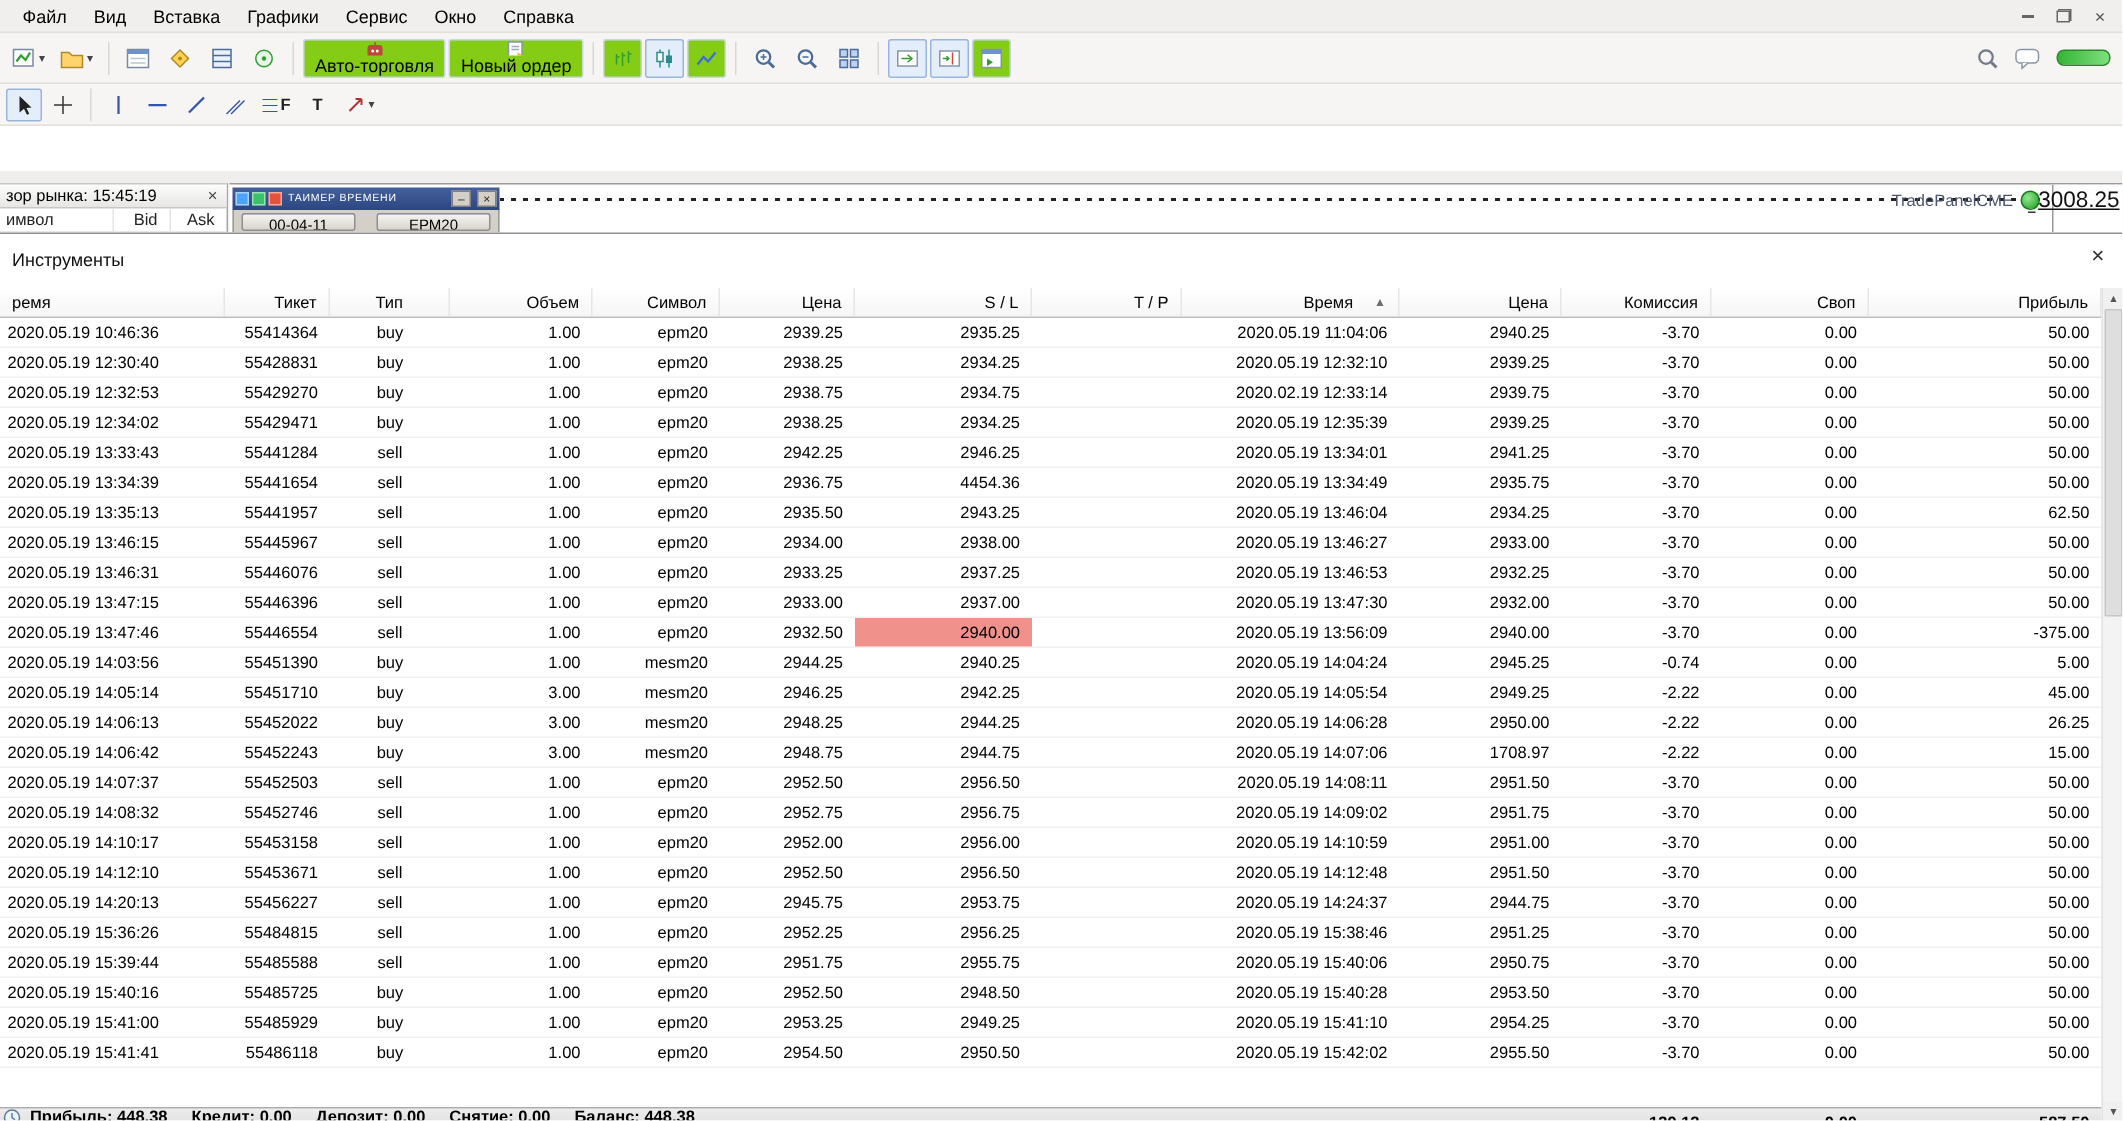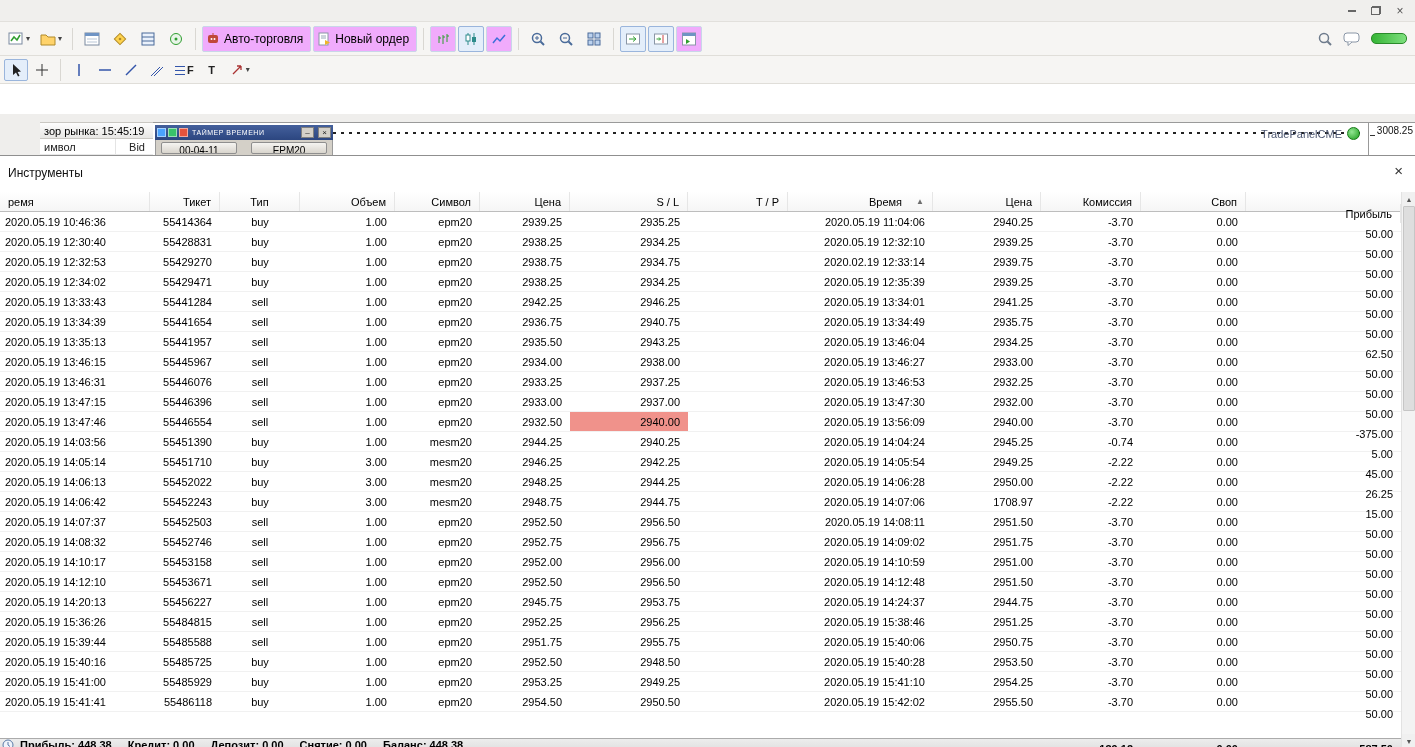--- a/index.html
+++ b/index.html
@@ -19,50 +19,50 @@
   .restore-box { position: relative; width: 10px; height: 9px; }
   .restore-box::before { content: ""; position: absolute; right: 0; top: 0; width: 7px; height: 6px; border: 1px solid #666; }
   .restore-box::after { content: ""; position: absolute; left: 0; bottom: 0; width: 7px; height: 6px; border: 1px solid #666; background: #f0efed; }
   .close-glyph { font-size: 12px; color: #555; line-height: 10px; }
 
   
   .toolbar1 { display: flex; align-items: center; height: 34px; background: #f6f5f3; border-bottom: 1px solid #e0ded9; padding-left: 4px; gap: 2px; }
   .toolbar2 { display: flex; align-items: center; height: 28px; background: #f6f5f3; border-bottom: 1px solid #e0ded9; padding-left: 4px; gap: 2px; }
   .tbtn { height: 26px; min-width: 26px; display: flex; align-items: center; justify-content: center; border: 1px solid transparent; border-radius: 2px; padding: 0 3px; cursor: default; }
   .toolbar2 .tbtn { height: 22px; min-width: 24px; }
-  .tbtn.boxed { border-color: #c9d6e8; background: #f0abfc; }
+  .tbtn.boxed { border-color: #c9d6e8; background: #84cc16; flex-direction: column; }
   .tbtn.active { border-color: #9ab5dc; background: #e4eefa; }
   .tbtn .lbl { font-size: 12px; padding: 0 4px; white-space: nowrap; }
   .caret { font-size: 8px; color: #444; margin-left: 2px; }
   .vsep { width: 1px; height: 22px; background: #d9d7d2; margin: 0 4px; }
   .tb-right { margin-left: auto; display: flex; align-items: center; gap: 10px; padding-right: 8px; }
   .conn-bar { width: 36px; height: 11px; border-radius: 5px; border: 1px solid #2a8a2a; background: linear-gradient(90deg, #35b435, #7ee07e); }
   .fibo-lines { display: inline-block; width: 10px; height: 11px; background: repeating-linear-gradient(0deg, #3355aa 0 1px, transparent 1px 4px); margin-right: 2px; }
   .tool-letter { font-size: 11px; font-weight: bold; color: #222; }
 
   
   .tfbar { display: flex; align-items: center; height: 30px; background: #f6f5f3; border-bottom: 1px solid #dddbd6; padding-left: 2px; }
   .tf { padding: 4px 10px; font-size: 11px; color: #333; cursor: default; }
 
   
   .workspace { position: absolute; top: 114px; left: 0; width: 1415px; height: 41px; background: #efeeec; }
-  .mw { position: absolute; left: 0; top: 8px; width: 152px; height: 33px; background: #fff; border-right: 1px solid #a8a8a8; margin-left: 40px; }
+  .mw { position: absolute; left: 0; top: 8px; width: 152px; height: 33px; background: #fff; border-right: 1px solid #a8a8a8; }
   .mw-title { height: 17px; display: flex; align-items: center; background: linear-gradient(#fdfdfd, #e7e6e4); border-top: 1px solid #c9c7c2; border-bottom: 1px solid #c9c7c2; padding: 0 4px; font-size: 11px; }
   .mw-close { margin-left: auto; font-size: 11px; color: #444; padding: 0 2px; }
   .mw-cols { display: flex; height: 16px; align-items: center; border-bottom: 1px solid #e8e8e8; }
   .mw-col { height: 100%; display: flex; align-items: center; border-right: 1px solid #e4e4e4; padding: 0 4px; color: #222; }
   .mw-col.r { justify-content: flex-end; }
   .mw-c0 { width: 76px; }
   .mw-c1 { width: 38px; }
   .mw-c2 { width: 37px; border-right: none; }
 
   .chart { position: absolute; left: 153px; top: 8px; right: 0; height: 33px; background: #fff; border-top: 1px solid #9a9a9a; overflow: hidden; }
   .dash-line { position: absolute; left: 180px; top: 9px; right: 50px; height: 2px; background: repeating-linear-gradient(90deg, #222 0 3px, transparent 3px 8px); }
   .price-scale { position: absolute; right: 0; top: 0; width: 47px; height: 100%; border-left: 1px solid #999; background: #fff; }
-  .price-cur { position: absolute; top: 2px; right: 2px; display: flex; align-items: flex-end; font-size: 10px; color: #111; }
+  .price-cur { position: absolute; top: 2px; right: 2px; display: flex; align-items: flex-end; font-size: 15px; color: #111; text-decoration: underline; }
   .price-tick { width: 5px; height: 1px; background: #333; margin-right: 2px; }
   .tradepanel { position: absolute; right: 55px; top: 4px; display: flex; align-items: center; gap: 5px; color: #4c5670; font-size: 11px; }
   .globe { width: 13px; height: 13px; border-radius: 50%; background: radial-gradient(circle at 35% 35%, #93e693, #1d9e1d); border: 1px solid #157a15; }
 
   .timer-win { position: absolute; left: 2px; top: 2px; width: 178px; }
   .timer-title { height: 15px; background: linear-gradient(#44609c, #2c4680); display: flex; align-items: center; padding: 0 2px; gap: 2px; }
   .timer-sq { width: 9px; height: 9px; border: 1px solid rgba(255,255,255,.5); }
   .timer-text { color: #fff; font-size: 7px; letter-spacing: .5px; margin-left: 2px; white-space: nowrap; overflow: hidden; flex: 1; }
   .timer-winbtn { width: 13px; height: 11px; background: #d4d0c8; border: 1px solid #808080; font-size: 8px; line-height: 9px; text-align: center; color: #222; margin-left: 2px; }
   .timer-body { height: 17px; background: #d4d0c8; display: flex; gap: 14px; padding: 2px 5px; border: 1px solid #9a9a9a; border-top: none; overflow: hidden; }
@@ -86,21 +86,21 @@
   .c2 { width: 80px; }
   .c3 { width: 95px; }
   .c4 { width: 85px; }
   .c5 { width: 90px; }
   .c6 { width: 118px; }
   .c7 { width: 100px; }
   .c8 { width: 145px; }
   .c9 { width: 108px; }
   .c10 { width: 100px; }
   .c11 { width: 105px; }
-  .c12 { width: 155px; margin-top: 12px; }
+  .c12 { width: 155px; }
   .hl { background: #f0928b; }
   .sort { font-size: 8px; color: #6e6e6e; margin-left: 14px; }
 
   .summary { position: absolute; left: 0; top: 582px; width: 1401px; height: 22px; background: linear-gradient(#ededed, #d5d5d5); border-top: 1px solid #ababab; border-bottom: 1px solid #bdbdbd; display: flex; align-items: flex-start; font-weight: bold; padding-left: 2px; }
   .sum-item { margin-right: 16px; white-space: nowrap; }
   .sum-icon { width: 12px; height: 12px; margin-right: 6px; flex: none; }
   .sum-val { position: absolute; top: 0; height: 100%; display: flex; align-items: center; font-weight: bold; }
   .sum-comm { right: 268px; }
   .sum-swap { right: 163px; }
   .sum-profit { right: 8px; }
@@ -110,20 +110,36 @@
   .sbtn.up { top: 0; }
   .sbtn.down { bottom: 0; }
   .sthumb { position: absolute; left: 1px; top: 14px; width: 12px; height: 205px; background: #dedede; border: 1px solid #c6c6c6; border-radius: 1px; }
 </style>
 </head>
 <body>
 
 <div id="app">
 
   <div class="menubar">
+    <div style="display:flex">
+
+        <div class="menu-item">Файл</div>
+
+        <div class="menu-item">Вид</div>
+
+        <div class="menu-item">Вставка</div>
+
+        <div class="menu-item">Графики</div>
+
+        <div class="menu-item">Сервис</div>
+
+        <div class="menu-item">Окно</div>
+
+        <div class="menu-item">Справка</div>
+      </div>
     <div class="win-controls">
       <div class="win-btn">
           <span class="min-glyph"></span>
         </div>
       <div class="win-btn">
           <span class="restore-box"></span>
         </div>
       <div class="win-btn">
           <span class="close-glyph">×</span>
         </div>
@@ -467,21 +483,21 @@
             <div class="cell c12 r">50.00</div>
           </div>
 
           <div class="gr">
             <div class="cell c0">2020.05.19 13:34:39</div>
             <div class="cell c1 r">55441654</div>
             <div class="cell c2 cen">sell</div>
             <div class="cell c3 r">1.00</div>
             <div class="cell c4 r">epm20</div>
             <div class="cell c5 r">2936.75</div>
-            <div class="cell c6 r">2940.75</div>
+            <div class="cell c6 r">4454.36</div>
             <div class="cell c7 r"></div>
             <div class="cell c8 r">2020.05.19 13:34:49</div>
             <div class="cell c9 r">2935.75</div>
             <div class="cell c10 r">-3.70</div>
             <div class="cell c11 r">0.00</div>
             <div class="cell c12 r">50.00</div>
           </div>
 
           <div class="gr">
             <div class="cell c0">2020.05.19 13:35:13</div>

